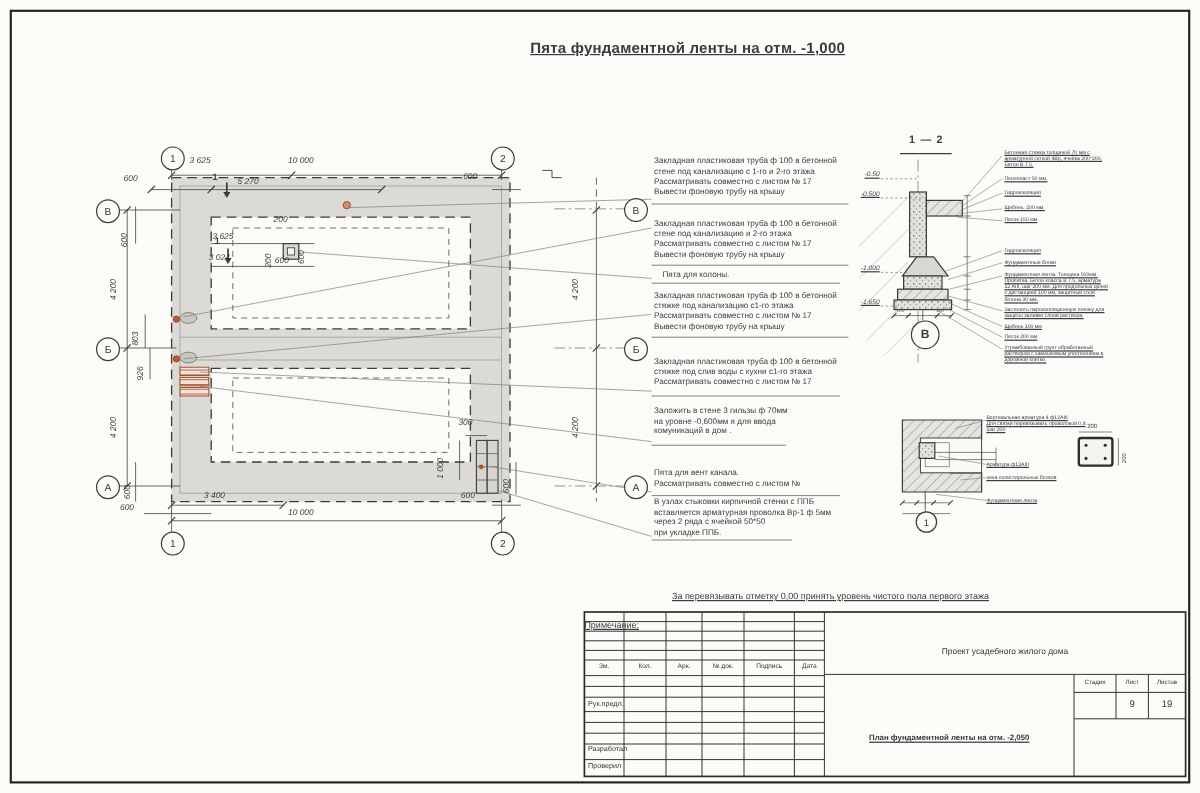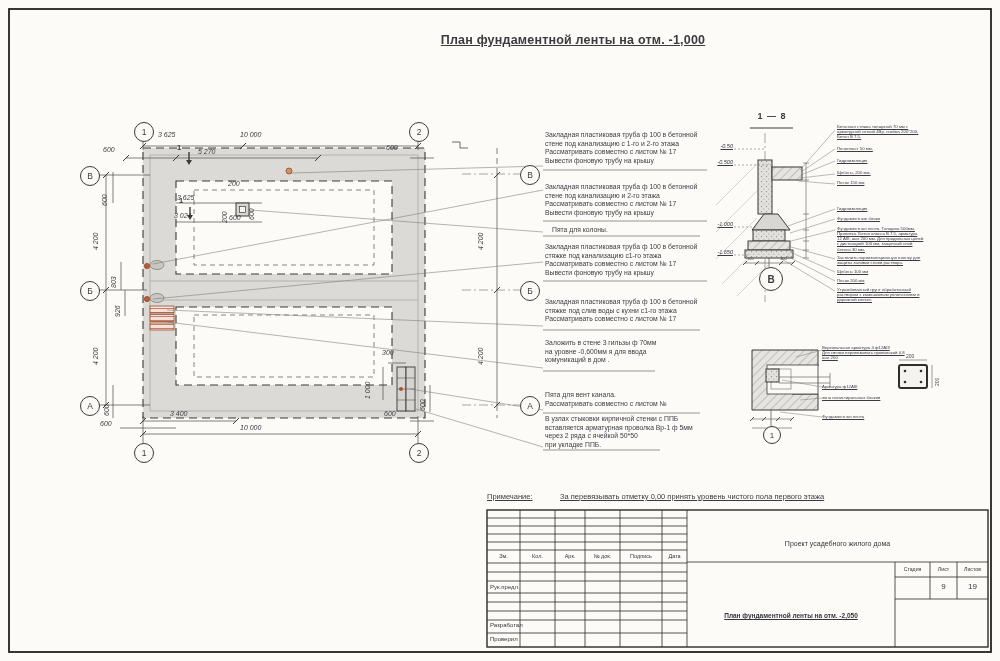--- a/index.html
+++ b/index.html
@@ -289,21 +289,21 @@
       <line x1="487" y1="633" x2="687" y2="633"></line>
       <line x1="687" y1="562" x2="988" y2="562"></line>
       <line x1="895" y1="562" x2="895" y2="647"></line>
       <line x1="930" y1="562" x2="930" y2="599"></line>
       <line x1="957" y1="562" x2="957" y2="599"></line>
       <line x1="895" y1="577" x2="988" y2="577"></line>
       <line x1="895" y1="599" x2="988" y2="599"></line>
     </g>
   </svg>
 
-  <div class="t title" style="left:437px;top:33px;width:272px;">План фундаментной ленты на отм. -1,000</div>
+  <div class="t title" style="left:437px;top:33px;width:272px;">Пята фундаментной ленты на отм. -1,000</div>
 
   <div class="bub" style="left:134px;top:122px;width:18px;height:18px;">
       <span>1</span>
     </div>
   <div class="bub" style="left:409px;top:122px;width:18px;height:18px;">
       <span>2</span>
     </div>
   <div class="bub" style="left:134px;top:443px;width:18px;height:18px;">
       <span>1</span>
     </div>
@@ -377,21 +377,21 @@
   <div class="t note" style="left:545px;top:339px;width:175px;">Заложить в стене 3 гильзы ф 70мм
 на уровне -0,600мм  я  для ввода
 комуникаций в дом .</div>
   <div class="t note" style="left:545px;top:391px;width:175px;">Пята для вент канала.
 Рассматривать совместно с листом №</div>
   <div class="t note" style="left:545px;top:415px;width:180px;">В узлах стыковки кирпичной стенки с ППБ
 вставляется арматурная проволка Вр-1 ф 5мм
 через 2 ряда с ячейкой 50*50
  при укладке ППБ.</div>
 
-  <div class="t sect-title" style="left:748px;top:111px;width:48px;">1 — 8</div>
+  <div class="t sect-title" style="left:748px;top:111px;width:48px;">1 — 2</div>
   <div class="t elev" style="left:703px;top:143px;">-0.50</div>
   <div class="t elev" style="left:703px;top:159px;">-0.500</div>
   <div class="t elev" style="left:703px;top:221px;">-1.000</div>
   <div class="t elev" style="left:703px;top:249px;">-1.650</div>
   <div class="t lbl" style="left:837px;top:124px;width:105px;">Бетонная стяжка толщиной 70 мм с
 арматурной сеткой 4Вр, ячейка 200*200,
 Бетон В 7.5.</div>
   <div class="t lbl" style="left:837px;top:146px;width:105px;">Пенопласт 50 мм.</div>
   <div class="t lbl" style="left:837px;top:158px;width:105px;">Гидроизоляция</div>
   <div class="t lbl" style="left:837px;top:170px;width:105px;">Щебень, 200 мм.</div>
@@ -421,21 +421,21 @@
 шаг 200</div>
   <div class="t lbl" style="left:822px;top:384px;width:110px;">Арматура  ф12АIII</div>
   <div class="t lbl" style="left:822px;top:395px;width:110px;">зона полистирольных блоков</div>
   <div class="t lbl" style="left:822px;top:414px;width:110px;">Фундаментная лента</div>
   <div class="t tiny" style="left:906px;top:353px;font-size:5px;">200</div>
   <div class="t tiny dimv" style="left:934px;top:368px;height:18px;font-size:5px;">200</div>
   <div class="bub" style="left:763px;top:426px;width:16px;height:16px;font-size:8px;">
       <span>1</span>
     </div>
 
-  <div class="t note-line" style="left:487px;top:492px;">Примечание:</div>
+  <div class="t note-line" style="left:487px;top:516px;">Примечание:</div>
   <div class="t note-line" style="left:560px;top:492px;">За перевязывать отметку 0,00  принять  уровень чистого пола первого этажа</div>
 
   <div class="t tb tbc" style="left:487px;top:553px;width:33px;font-size:5.5px;">Зм.</div>
   <div class="t tb tbc" style="left:520px;top:553px;width:35px;font-size:5.5px;">Кол.</div>
   <div class="t tb tbc" style="left:555px;top:553px;width:30px;font-size:5.5px;">Арк.</div>
   <div class="t tb tbc" style="left:585px;top:553px;width:35px;font-size:5.5px;">№ док.</div>
   <div class="t tb tbc" style="left:620px;top:553px;width:42px;font-size:5.5px;">Подпись</div>
   <div class="t tb tbc" style="left:662px;top:553px;width:25px;font-size:5.5px;">Дата</div>
   <div class="t tb" style="left:490px;top:584px;">Рук.предл.</div>
   <div class="t tb" style="left:490px;top:622px;">Разработал</div>

